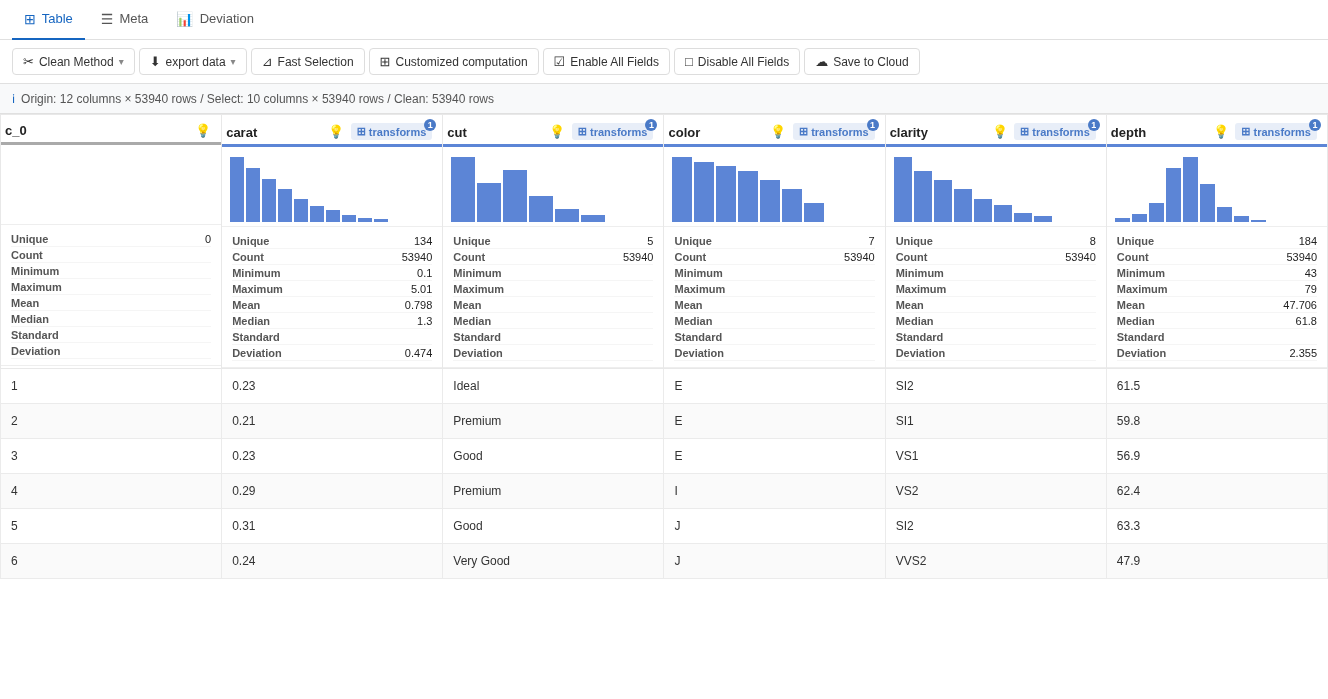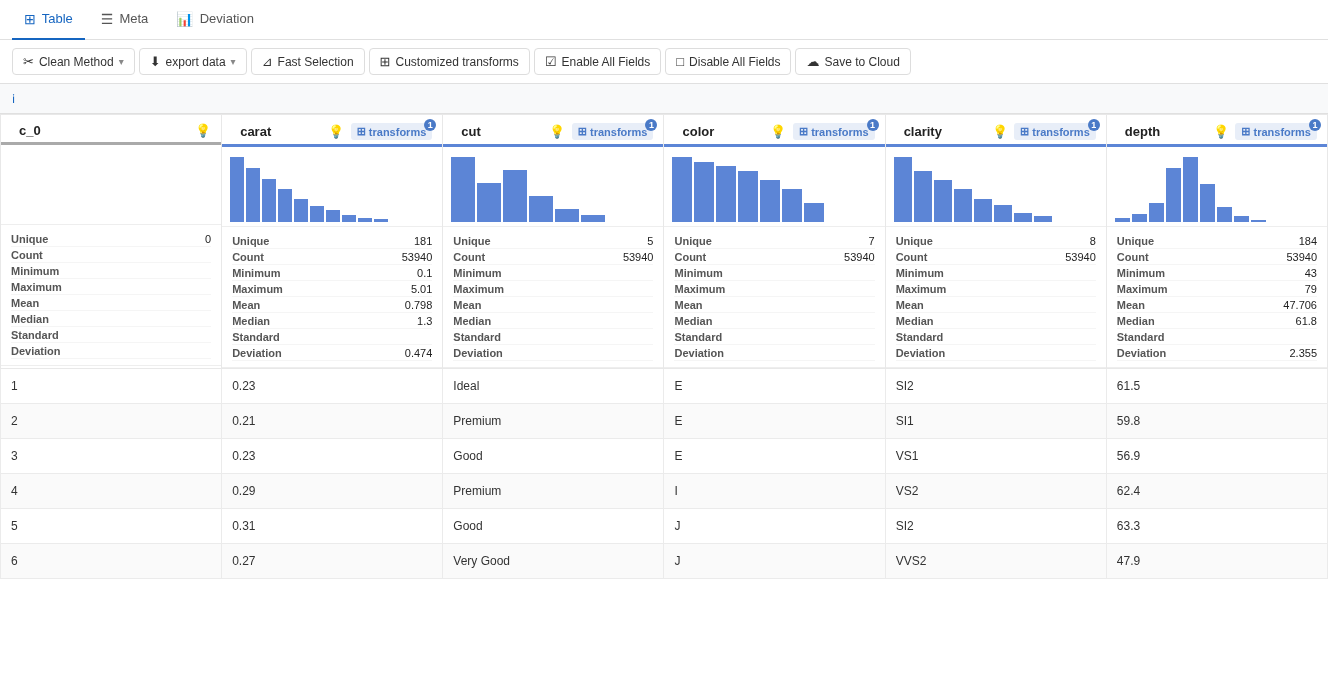--- a/index.html
+++ b/index.html
@@ -81,23 +81,23 @@
     
     .col-header {
       background: #fff;
       border: 1px solid #e8e8e8;
       padding: 0;
       vertical-align: top;
       min-width: 215px;
     }
     .col-header-top {
       display: flex;
-      align-items: center;
+      align-items: flex-end;
       justify-content: space-between;
-      padding: 8px 10px 4px 18px;
+      padding: 8px 10px 4px 4px;
       border-bottom: 3px solid #5c85d6;
     }
     .col-header-name {
       font-size: 13px;
       font-weight: 600;
       color: #222;
     }
     .col-header-icons {
       display: flex;
       align-items: center;
@@ -208,38 +208,39 @@
     <span style="font-size:13px;">⬇</span>
     <span>export data</span>
     <span class="caret">▾</span>
   </button>
   <button class="toolbar-btn">
     <span style="font-size:13px;">⊿</span>
     <span>Fast Selection</span>
   </button>
   <button class="toolbar-btn">
     <span style="font-size:13px;">⊞</span>
-    <span>Customized transforms</span>
+    <span>Customized computation</span>
   </button>
   <button class="toolbar-btn">
     <span style="font-size:13px;">☑</span>
     <span>Enable All Fields</span>
   </button>
   <button class="toolbar-btn">
     <span style="font-size:13px;">□</span>
     <span>Disable All Fields</span>
   </button>
   <button class="toolbar-btn">
     <span style="font-size:13px;">☁</span>
     <span>Save to Cloud</span>
   </button>
 </div>
 
 <div class="info-bar">
   <span style="color:#1565c0;">ℹ</span>
+  <span>Origin: 12 columns × 53940 rows / Select: 10 columns × 53940 rows / Clean: 53940 rows</span>
 </div>
 
 <div class="table-container">
   <table class="data-table">
     <thead>
       <tr>
 
         <th class="col-header col-c0">
           <div class="col-header-top" style="border-bottom-color: #aaa;">
             <span class="col-header-name">c_0</span>
@@ -304,21 +305,21 @@
               <div class="bar" style="width: 14px; height: 23px;"></div>
               <div class="bar" style="width: 14px; height: 16px;"></div>
               <div class="bar" style="width: 14px; height: 12px;"></div>
               <div class="bar" style="width: 14px; height: 7px;"></div>
               <div class="bar" style="width: 14px; height: 4px;"></div>
               <div class="bar" style="width: 14px; height: 3px;"></div>
             </div>
           <div class="stats-area">
             <div class="stat-row">
               <span class="stat-label">Unique</span>
-              <span class="stat-value">181</span>
+              <span class="stat-value">134</span>
             </div>
             <div class="stat-row">
               <span class="stat-label">Count</span>
               <span class="stat-value">53940</span>
             </div>
             <div class="stat-row">
               <span class="stat-label">Minimum</span>
               <span class="stat-value">0.1</span>
             </div>
             <div class="stat-row">
@@ -611,21 +612,21 @@
       <tr class="data-row">
         <td>5</td>
         <td>0.31</td>
         <td>Good</td>
         <td>J</td>
         <td>SI2</td>
         <td>63.3</td>
       </tr>
       <tr class="data-row">
         <td>6</td>
-        <td>0.27</td>
+        <td>0.24</td>
         <td>Very Good</td>
         <td>J</td>
         <td>VVS2</td>
         <td>47.9</td>
       </tr>
     </tbody>
   </table>
 </div>
 
 </body></html>

